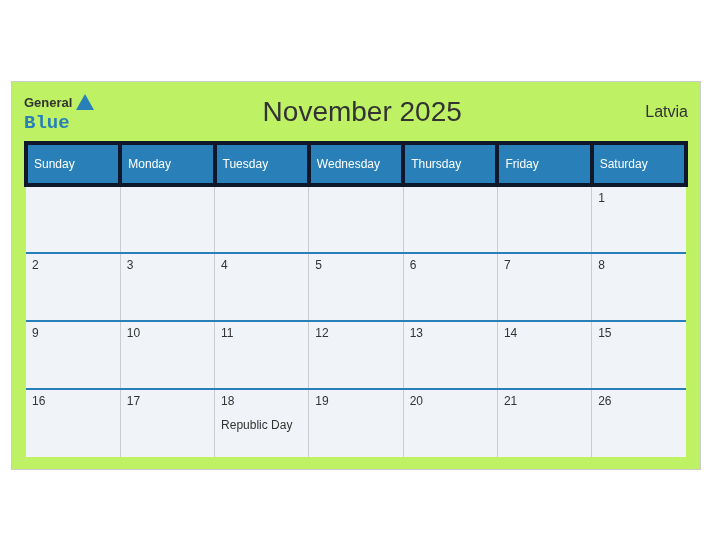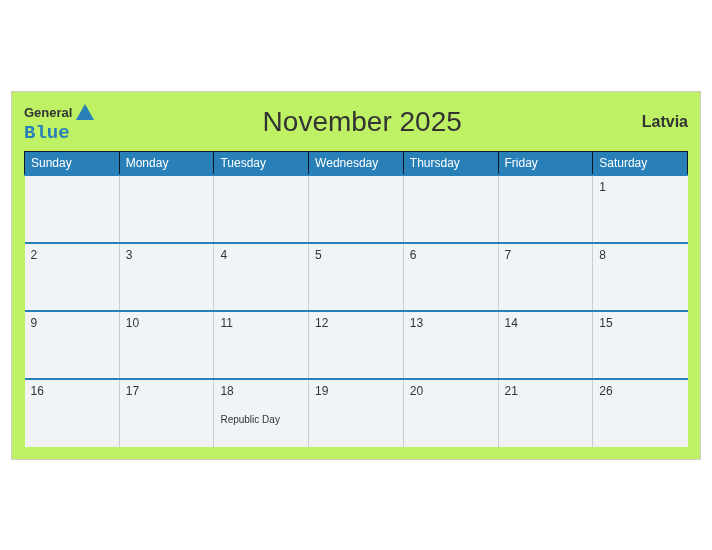--- a/index.html
+++ b/index.html
@@ -50,36 +50,36 @@
     .month-title {
       font-size: 28px;
       color: #333;
       font-weight: normal;
       text-align: center;
       flex: 1;
     }
     .country {
       font-size: 16px;
       color: #333;
-      font-weight: bold;
+      font-weight: normal;
       min-width: 60px;
       text-align: right;
     }
     .calendar-grid {
       width: 100%;
       border-collapse: collapse;
     }
     .calendar-grid th {
       background: #2980b9;
       color: #fff;
       font-size: 12px;
       font-weight: normal;
       text-align: left;
-      padding: 4px 6px;
-      border: 1px solid #0f172a;
+      padding: 12px 6px;
+      border: 4px solid #0f172a;
     }
     .calendar-grid td {
       width: calc(100% / 7);
       vertical-align: top;
       padding: 4px 6px;
       font-size: 12px;
       color: #333;
       background: #f0f4f8;
       border-top: 2px solid #2980b9;
       border-right: 1px solid #ccc;
@@ -91,23 +91,23 @@
     .calendar-grid td.empty {
       background: #f0f4f8;
     }
     .day-num {
       display: block;
       font-size: 12px;
       color: #333;
     }
     .event-label {
       display: block;
-      font-size: 10px;
-      color: #333;
-      margin-top: 16px;
+      font-size: 12px;
+      color: #333;
+      margin-top: 10px;
     }
   </style>
 </head>
 <body>
 
 <div class="calendar-wrapper">
   <div class="header">
     <div class="logo">
       <div>
         <div style="display:flex;align-items:center;">

